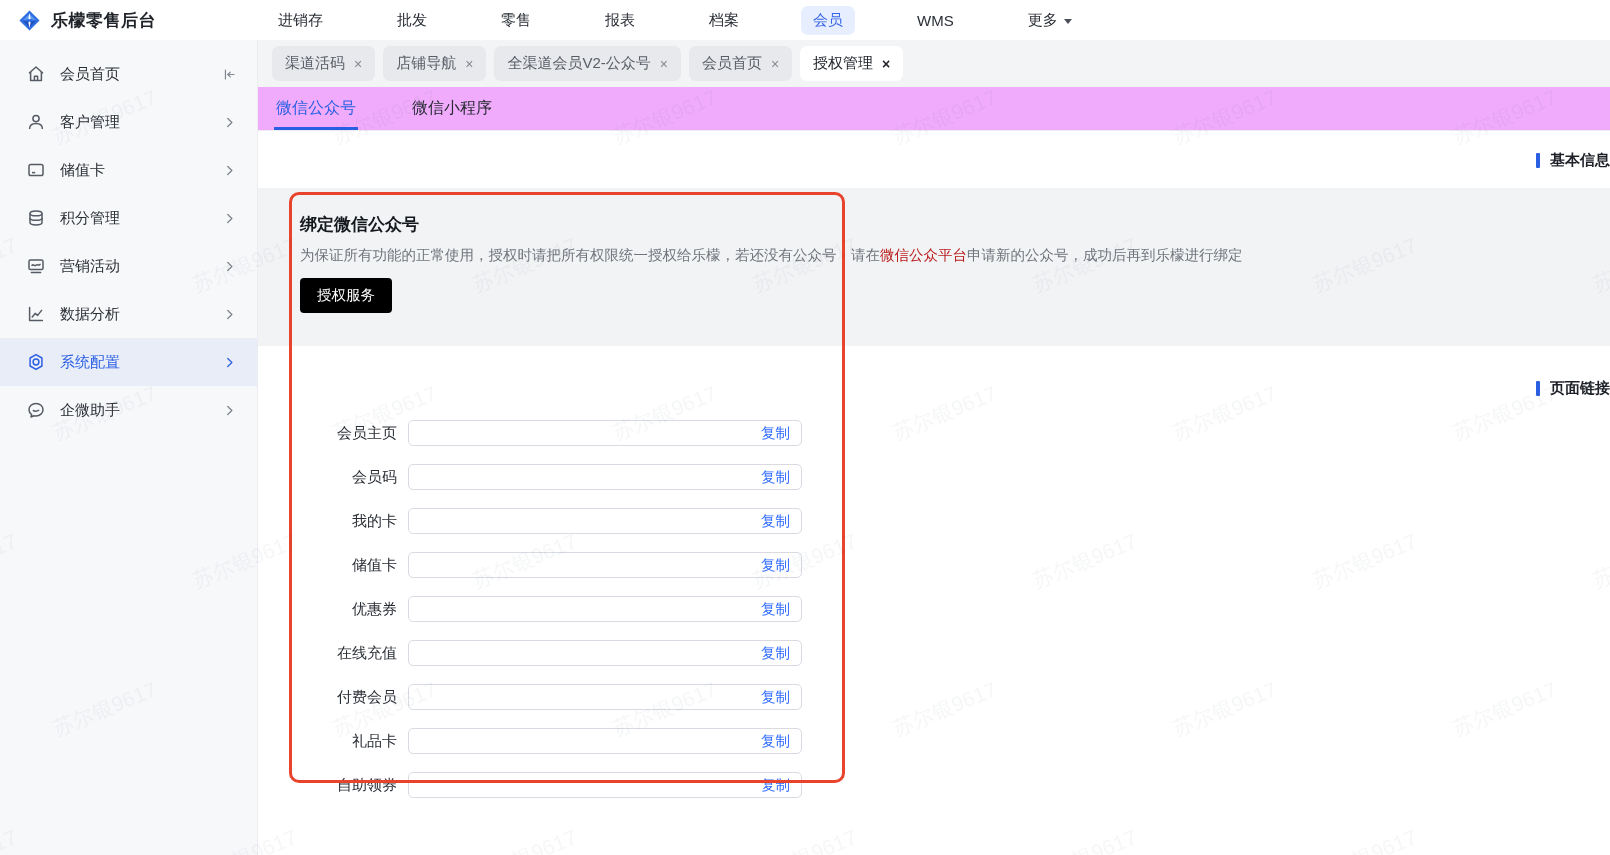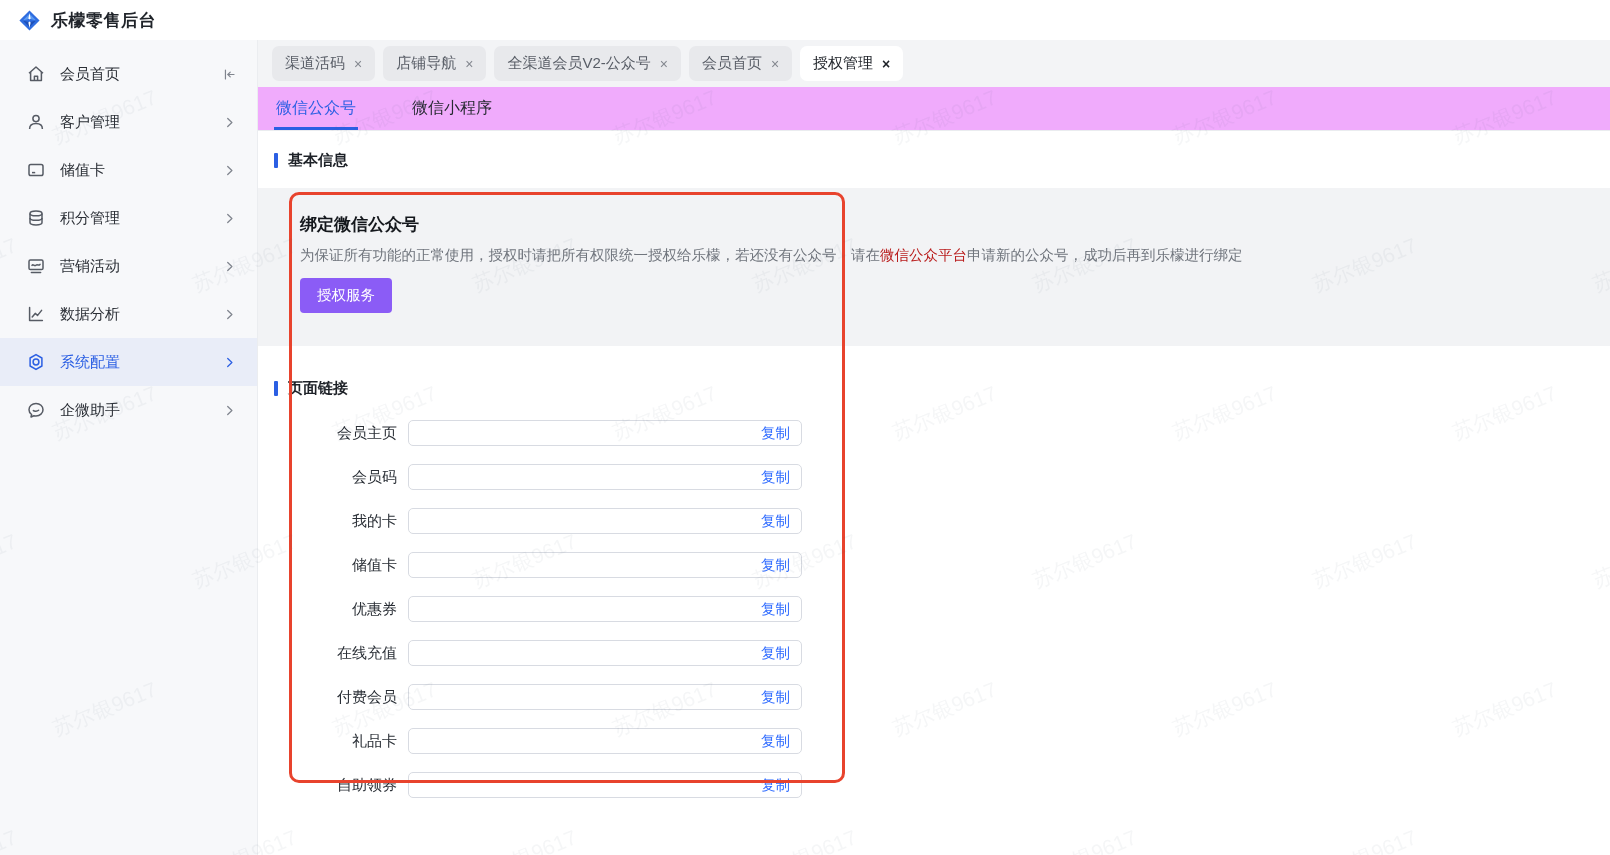--- a/index.html
+++ b/index.html
@@ -30,28 +30,28 @@
   
   .content { position:absolute; top:40px; left:258px; right:0; bottom:0; background:#fff; z-index:1; }
   .tabstrip { height:47px; background:#f3f4f6; display:flex; align-items:center; gap:8px; padding-left:14px; }
   .tab { background:#e8e9ec; color:#585d66; font-size:15px; padding:8px 13px; border-radius:7px; display:flex; align-items:center; gap:9px; cursor:pointer; white-space:nowrap; }
   .tab .tab-x { font-size:14px; color:#83878f; line-height:1; }
   .tab.active { background:#ffffff; color:#1e2228; font-weight:500; }
   .tab.active .tab-x { color:#1e2228; font-weight:700; }
   .subtabs { display:flex; gap:52px; padding-left:16px; border-bottom:1px solid #eaecef; background:#f0abfc; }
   .subtab { font-size:16px; padding:11px 2px 8px; border-bottom:3px solid transparent; color:#262a31; cursor:pointer; }
   .subtab.active { color:#2b5fe3; border-bottom-color:#2b5fe3; }
-  .section-hdr { display:flex; align-items:center; gap:10px; margin:20px 0 0 16px; }
+  .section-hdr { display:flex; align-items:center; gap:10px; margin:20px 0 0 16px;justify-content:flex-end; }
   .section-hdr .bar { width:4px; height:15px; background:#2b5fe3; border-radius:1px; }
   .section-hdr .txt { font-size:15px; font-weight:700; color:#1e2228; }
   .band { margin-top:18px; height:158px; background:#f2f3f5; padding:25px 30px 0 42px; }
   .panel-title { font-size:17px; font-weight:700; color:#14171c; }
   .panel-desc { margin-top:10px; font-size:14.5px; color:#70757d; }
   .panel-desc .desc-link { color:#b91c1c; cursor:pointer; }
-  .auth-btn { margin-top:13px; display:inline-block; background:#8b5cf6; color:#fff; border:none; border-radius:4px; font-size:14.5px; padding:8px 17px; cursor:pointer; font-family:inherit; }
+  .auth-btn { margin-top:13px; display:inline-block; background:#000000; color:#fff; border:none; border-radius:4px; font-size:14.5px; padding:8px 17px; cursor:pointer; font-family:inherit; }
   .form { margin-top:18px; }
   .frow { display:flex; align-items:center; height:34px; margin-bottom:10px; }
   .flabel { width:150px; text-align:right; padding-right:11px; font-size:15px; color:#2a2f36; }
   .finput-wrap { position:relative; width:394px; height:26px; }
   .finput { width:100%; height:100%; border:1px solid #d8dbe2; border-radius:5px; background:#fff; padding:0 54px 0 10px; font-size:14px; color:#333; font-family:inherit; outline:none; }
   .copy-link { position:absolute; right:12px; top:50%; transform:translateY(-50%); font-size:14.5px; color:#2f6bff; cursor:pointer; }
   
   .redbox { position:absolute; left:31px; top:152px; width:556px; height:591px; border:3px solid #e8432d; border-radius:10px; pointer-events:none; z-index:6; }
   
   .wm-layer { position:absolute; inset:0; pointer-events:none; z-index:20; overflow:hidden; }
@@ -63,20 +63,47 @@
 <div class="topbar">
   <div class="brand">
     <svg class="brand-logo" viewBox="0 0 24 24">
       <path d="M12 1.5 L22.5 12 L12 22.5 L1.5 12 Z" fill="#2f6de0"></path>
       <path d="M12 5 L19 12 L12 10.2 L5 12 Z" fill="#5b9bf2"></path>
       <path d="M12 19 L5 12 L12 13.8 L19 12 Z" fill="#1d50b8"></path>
       <path d="M10.8 10 L12 4.2 L13.2 10 L12 11 Z M10.8 14 L12 19.8 L13.2 14 L12 13 Z" fill="#ffffff"></path>
     </svg>
     <span class="brand-title">乐檬零售后台</span>
   </div>
+  <div class="topnav">
+      <div class="nav-item">
+        <span>进销存</span>
+      </div>
+      <div class="nav-item">
+        <span>批发</span>
+      </div>
+      <div class="nav-item">
+        <span>零售</span>
+      </div>
+      <div class="nav-item">
+        <span>报表</span>
+      </div>
+      <div class="nav-item">
+        <span>档案</span>
+      </div>
+      <div class="nav-item active">
+        <span>会员</span>
+      </div>
+      <div class="nav-item">
+        <span>WMS</span>
+      </div>
+      <div class="nav-item">
+        <span>更多</span>
+        <span class="caret"></span>
+      </div>
+    </div>
 </div>
 
 <div class="sidebar">
     <div class="side-item">
       <span class="s-icon">
         <svg viewBox="0 0 20 20" fill="none" stroke="currentColor" stroke-width="1.5" stroke-linejoin="round">
           <path d="M3 9.3 L10 3 L17 9.3"></path>
           <path d="M4.6 8 V16.5 H15.4 V8"></path>
           <path d="M8.4 16.5 V12.2 H11.6 V16.5"></path>
         </svg>

